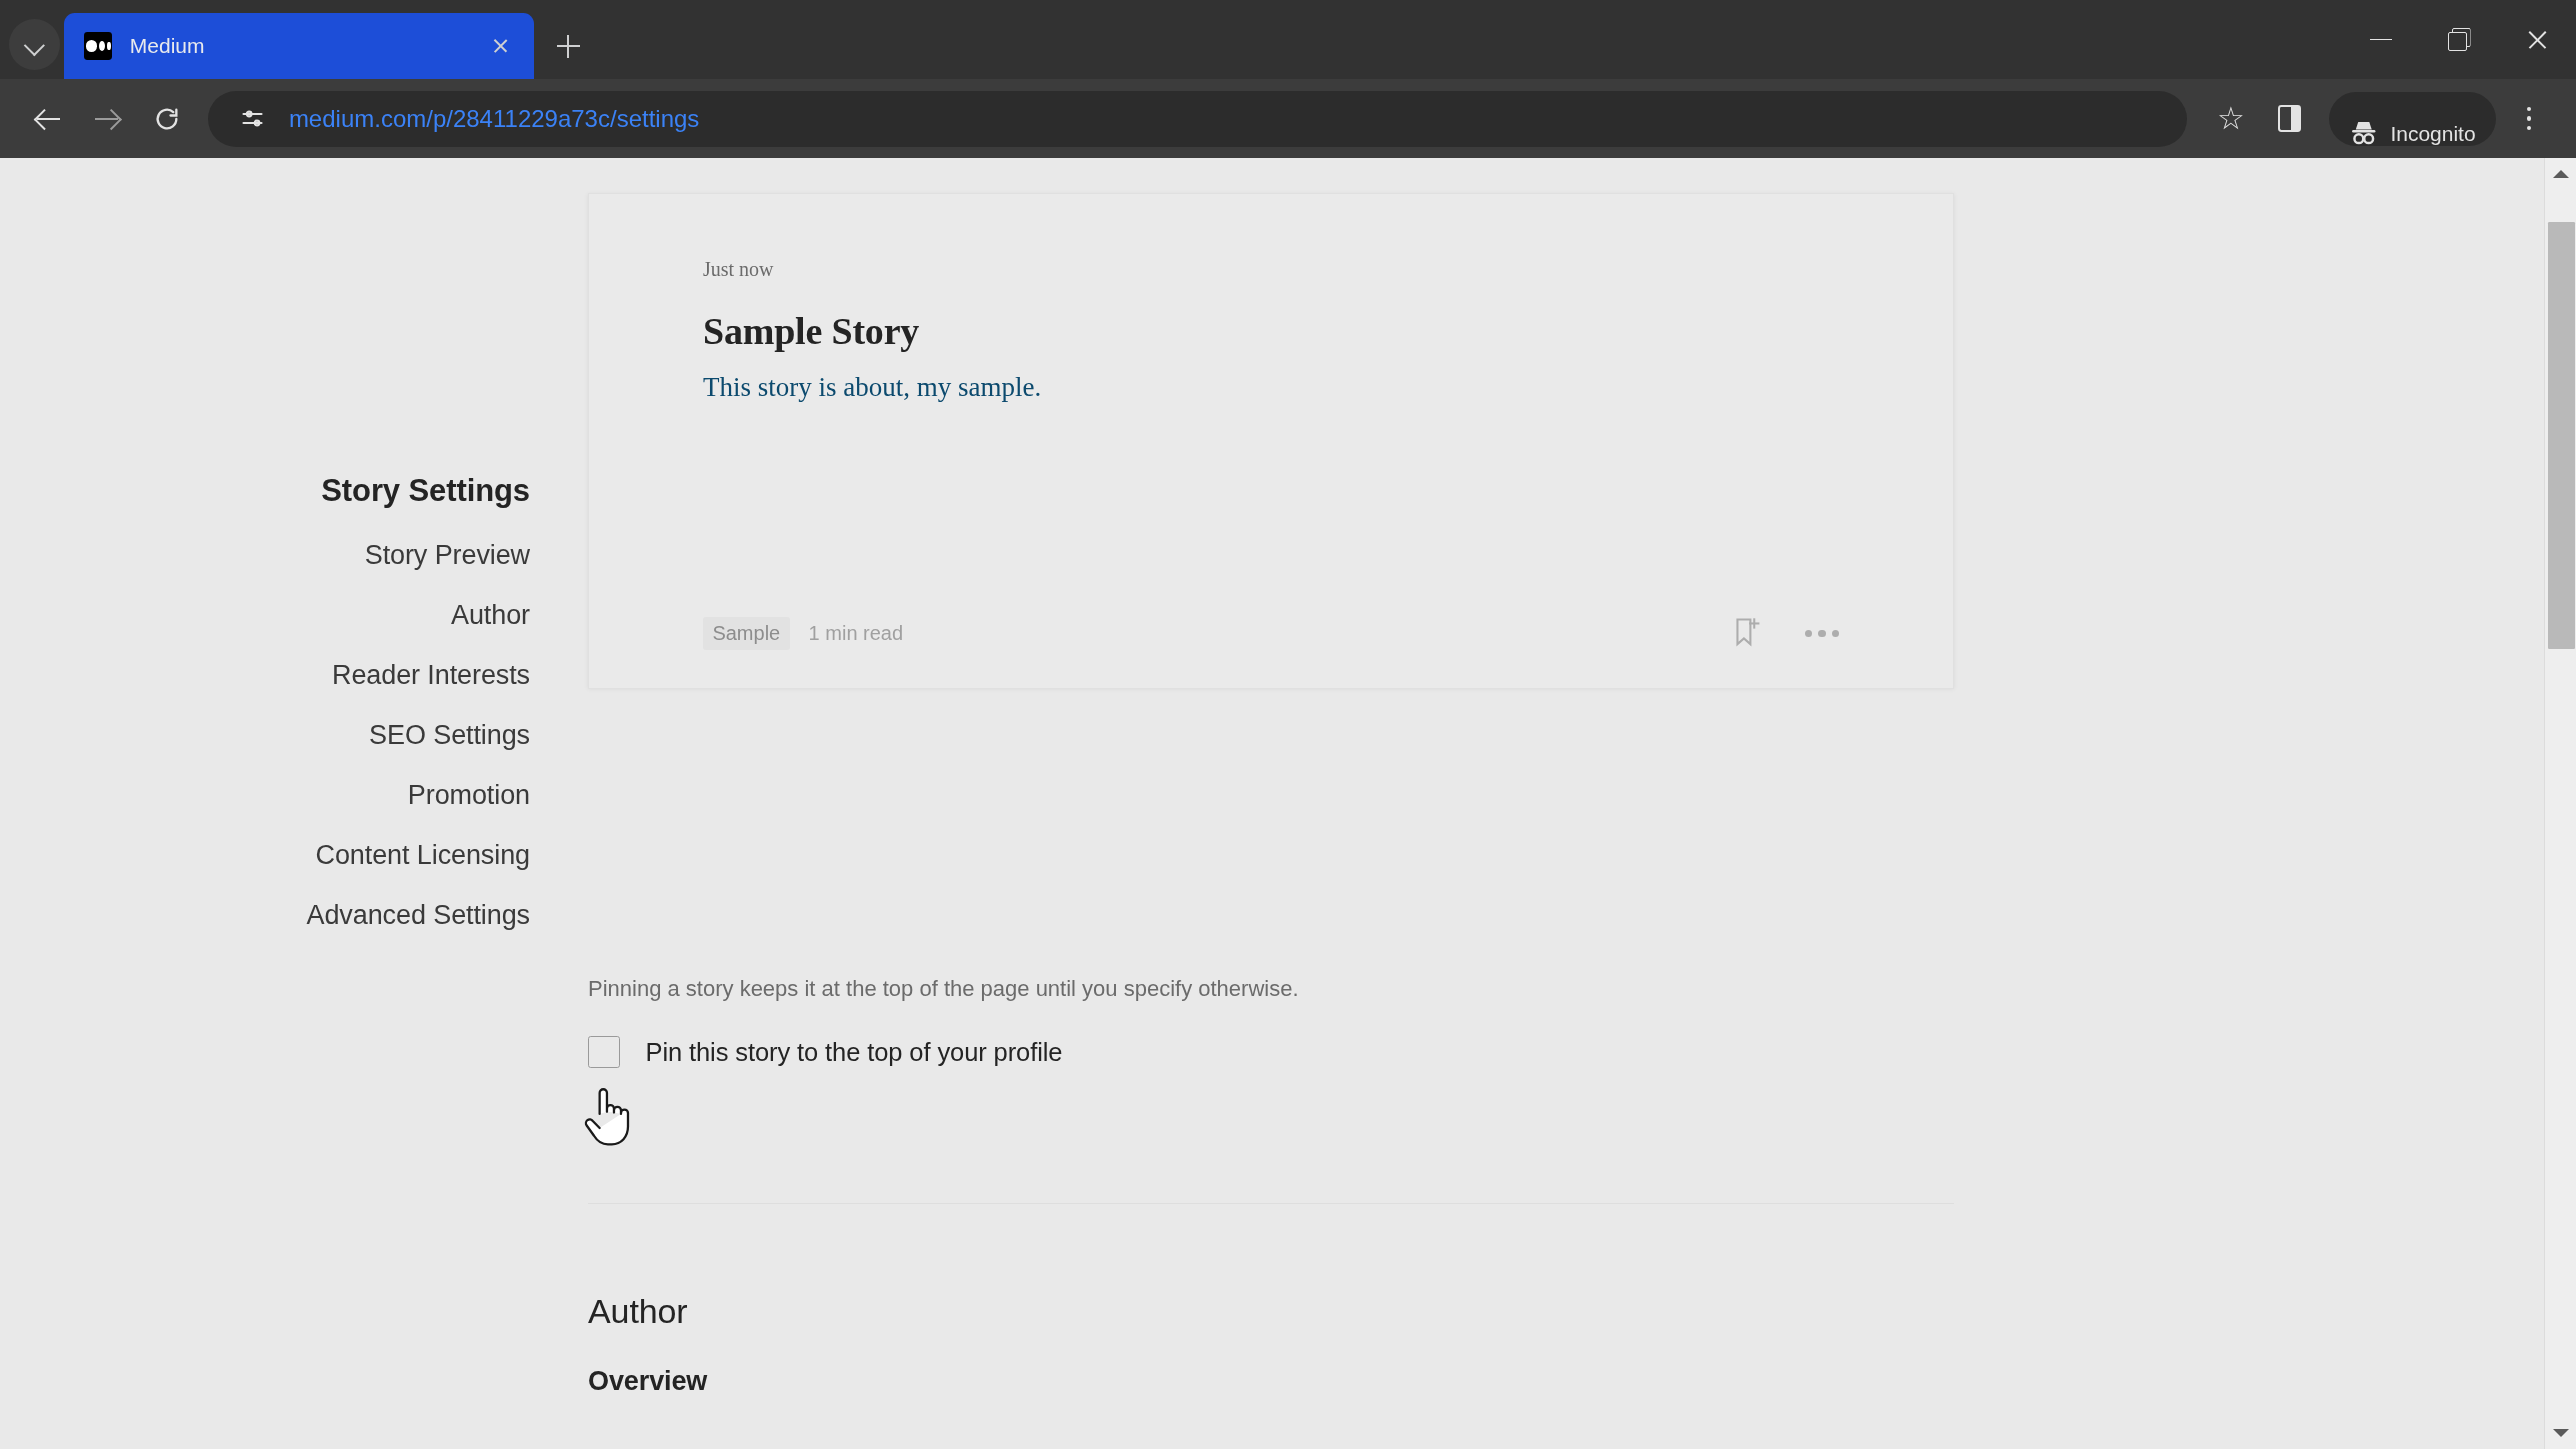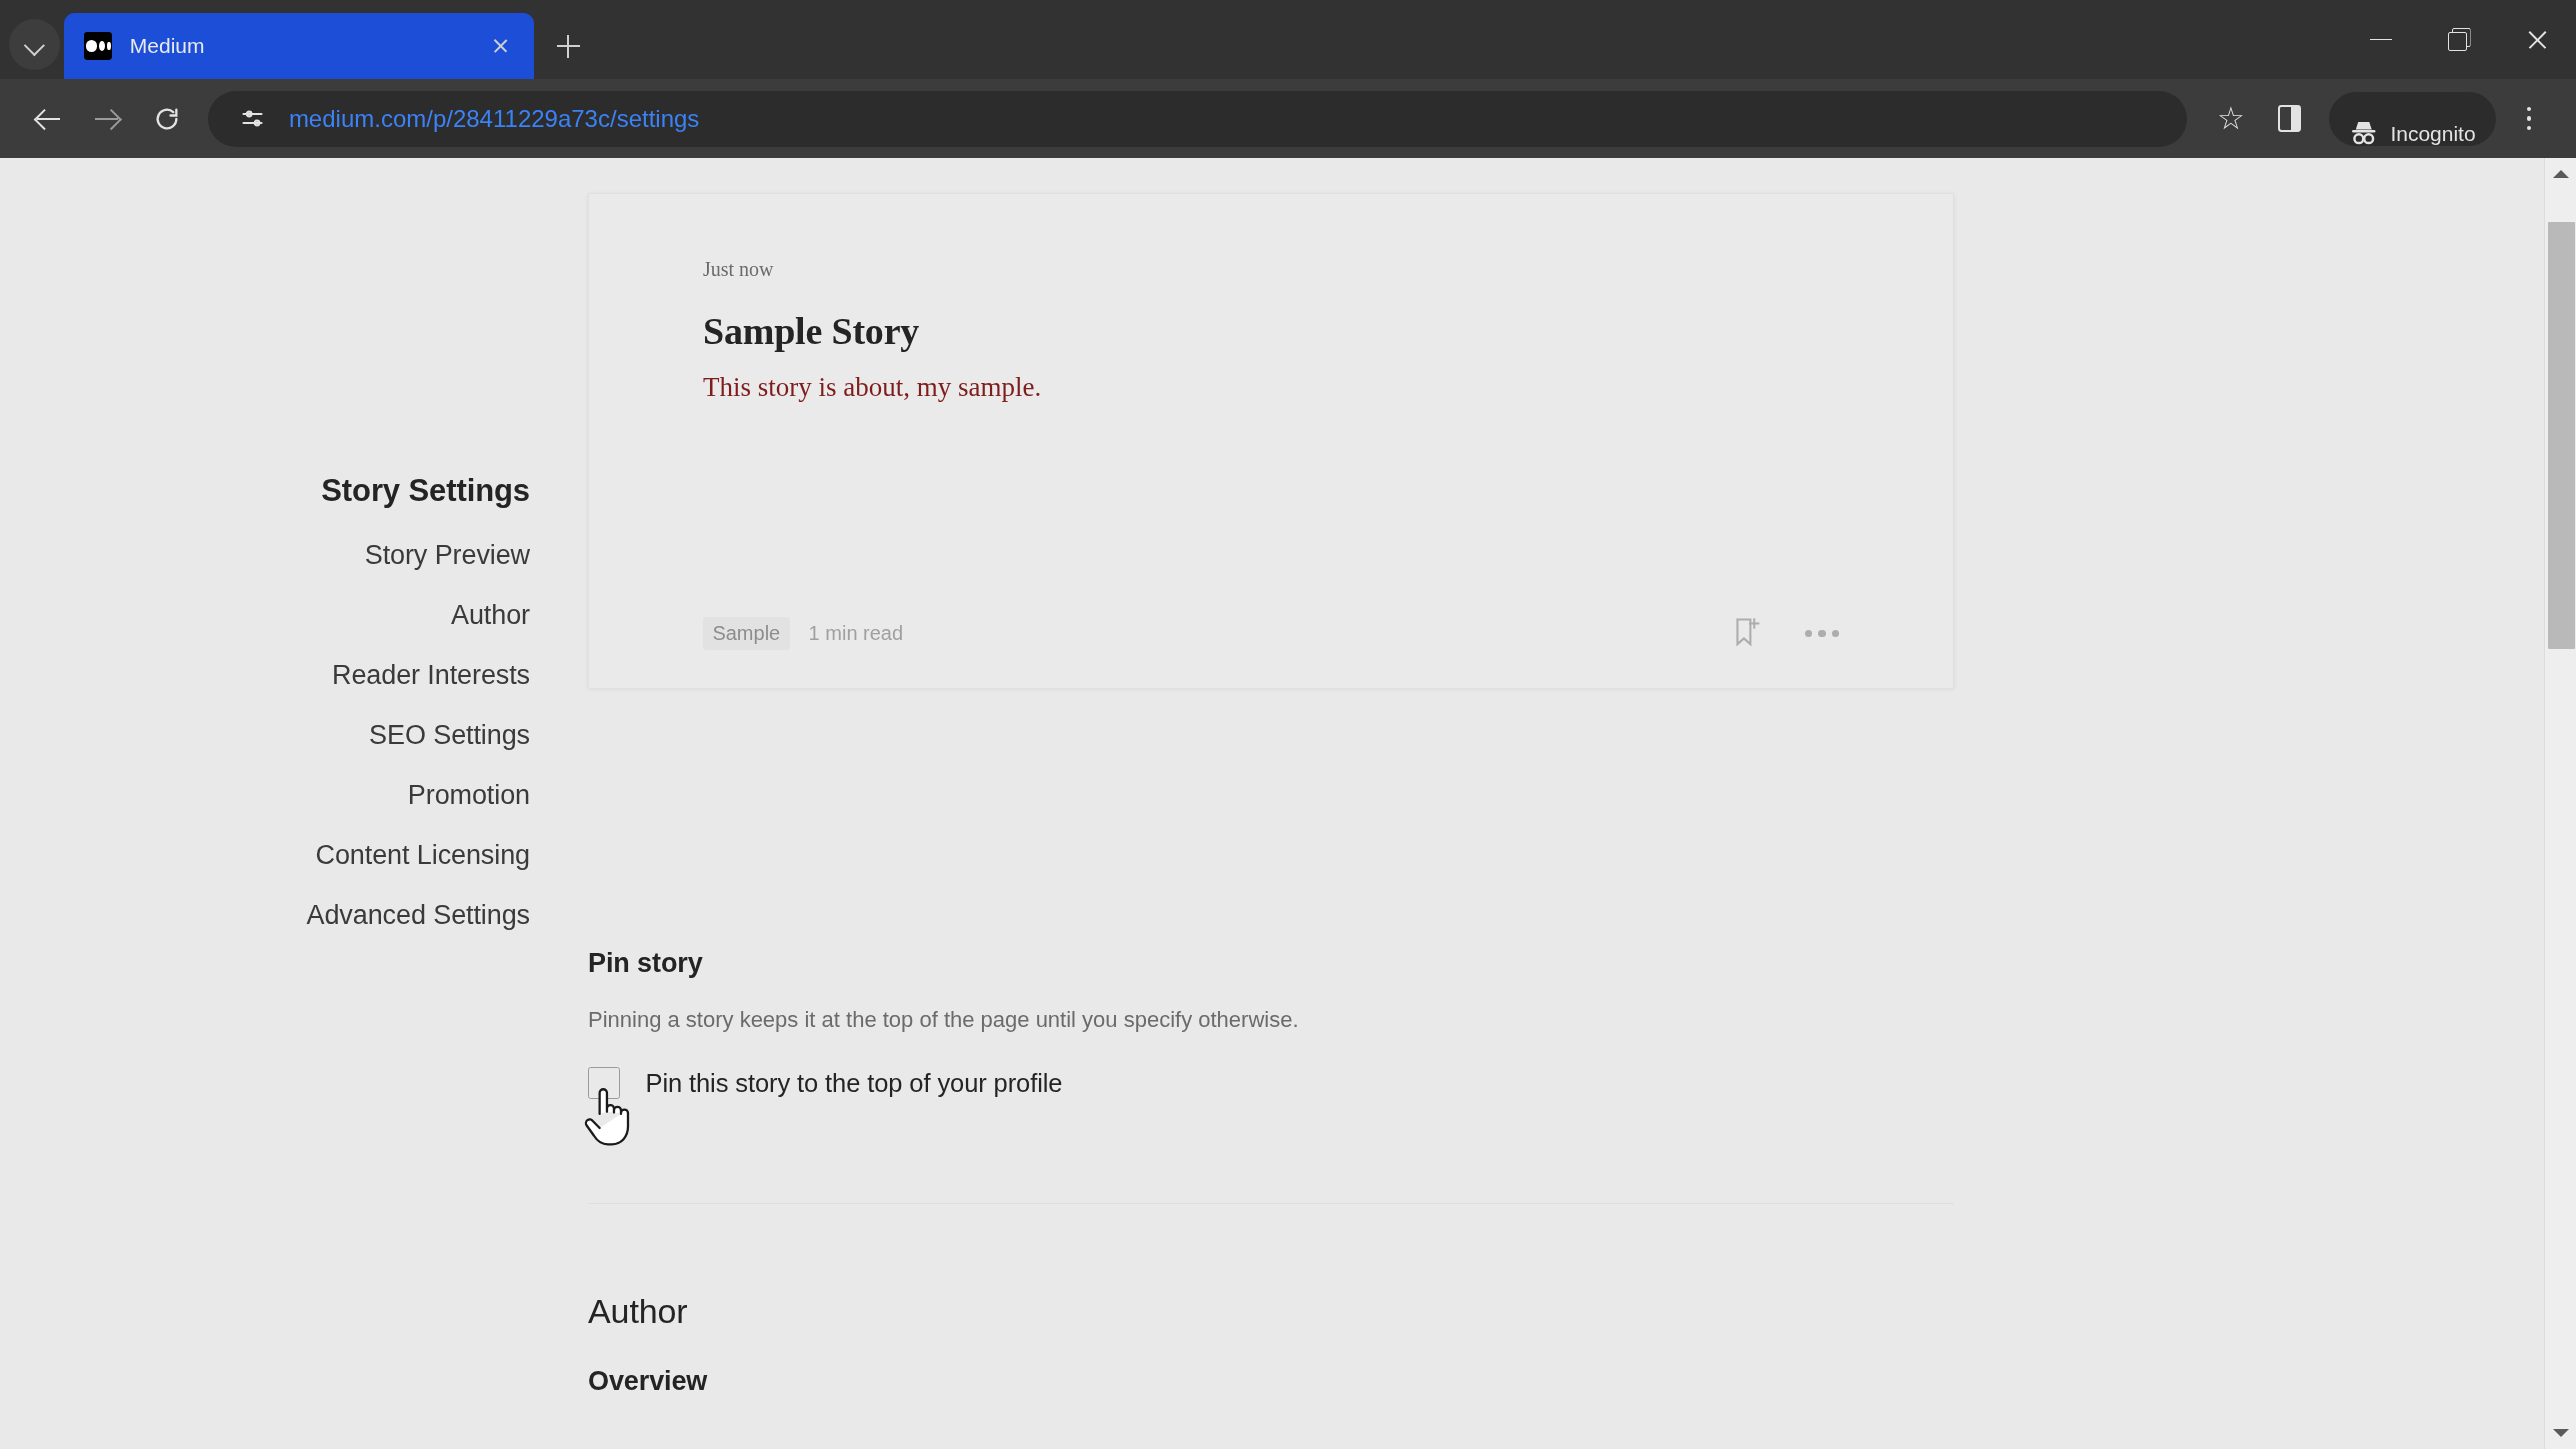--- a/index.html
+++ b/index.html
@@ -199,21 +199,21 @@
     box-shadow: 0 1.3px 4.7px rgba(0,0,0,0.07);
   }
   .card-pad { padding: 64px 114px 0 114px; }
   .just-now { font-size: 20px; color: #6b6b6b; font-family: "Liberation Serif", serif; }
   .story-title {
     font-family: "Liberation Serif", serif; font-weight: 700;
     font-size: 38px; color: #242424; margin-top: 28px; letter-spacing: -0.2px;
   }
   .story-sub {
     font-family: "Liberation Serif", serif;
-    font-size: 27px; color: #7f1d1d; margin-top: 19px;
+    font-size: 27px; color: #0c4a6e; margin-top: 19px;
   }
   .card-footer {
     position: absolute; left: 114px; right: 114px; bottom: 36px;
     display: flex; align-items: center;
   }
   .tag-chip {
     background: #e2e2e2; color: #8d8d8d; font-size: 20px;
     padding: 4.7px 9.4px; border-radius: 2.7px;
   }
   .read-time { color: #a0a0a0; font-size: 20px; margin-left: 19px; }
@@ -389,21 +389,20 @@
             <span class="dots3">
               <i></i>
                 <i></i>
                 <i></i>
             </span>
           </span>
         </div>
       </div>
 
       <div class="section" style="top:790px;">
-        <div class="sec-h3">Pin story</div>
         <div class="sec-p">Pinning a story keeps it at the top of the page until you specify otherwise.</div>
         <div class="checkrow">
           <span class="checkbox"></span>
           <label>Pin this story to the top of your profile</label>
         </div>
       </div>
 
       <div class="divider" style="top:1045px;"></div>
 
       <div class="section" style="top:1134px;">

